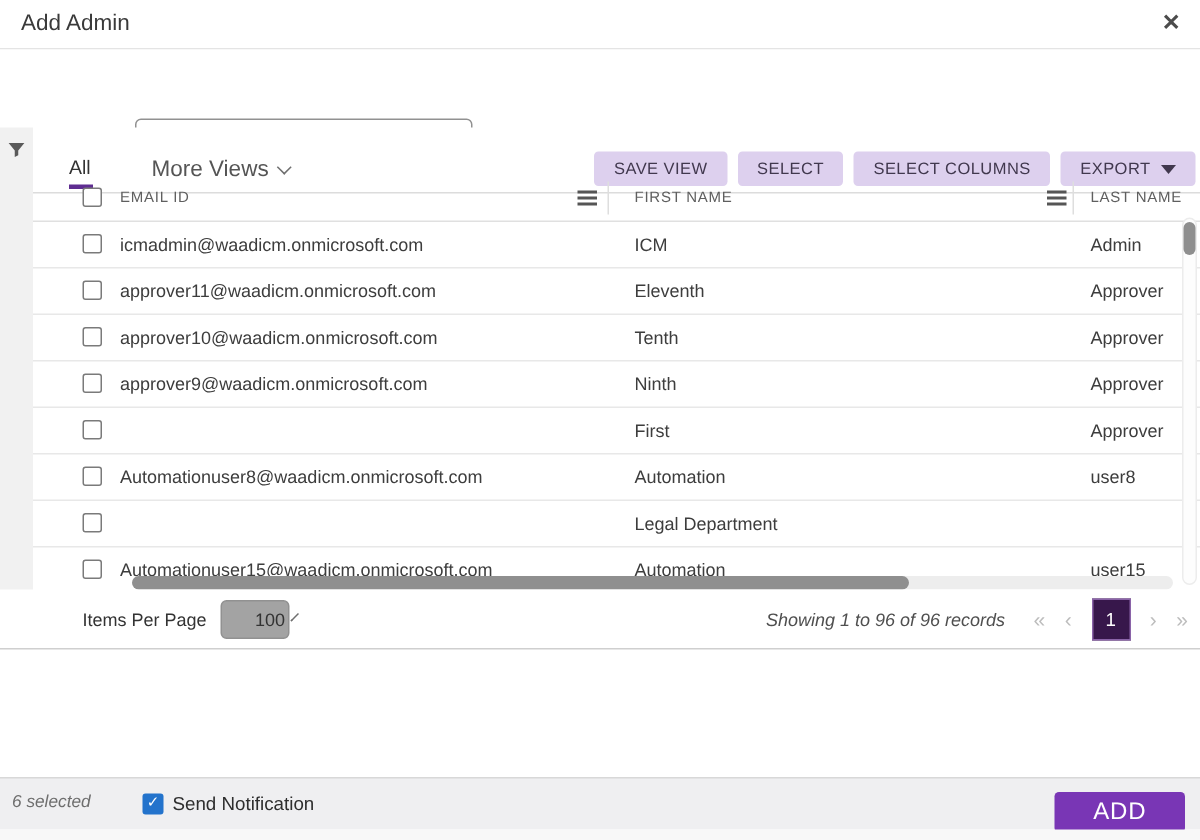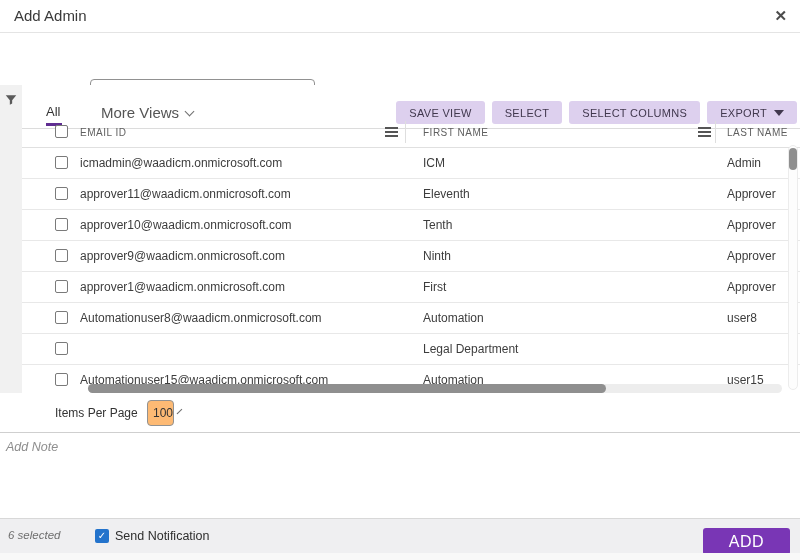--- a/index.html
+++ b/index.html
@@ -50,21 +50,21 @@
 
   
   .hscroll { position:absolute; left:88px; top:299px; width:694px; height:9px; border-radius:5px; background:#ededed; }
   .hthumb { position:absolute; left:0; top:0; width:518px; height:9px; border-radius:5px; background:#8f8f8f; cursor:grab; }
   .vscroll { position:absolute; right:2px; top:60px; width:10px; height:245px; border-radius:6px; background:#fdfdfd; border:1px solid #ececec; }
   .vthumb { position:absolute; left:0px; top:2px; width:8px; height:22px; border-radius:5px; background:#8f8f8f; cursor:grab; }
 
   
   .tfoot { position:absolute; left:0; right:0; top:308px; height:40px; border-bottom:1px solid #cfcfcf; background:#fff; }
   .ipp-label { position:absolute; left:55px; top:13px; font-size:12px; color:#333; }
-  .ipp-select { position:absolute; left:147px; top:7px; width:27px; height:26px; border:1px solid #919191; border-radius:4px; display:flex; align-items:center; gap:6px; padding:0 5px; font-size:12px; color:#333; cursor:pointer; background:#fdba74; }
+  .ipp-select { position:absolute; left:147px; top:7px; width:40px; height:26px; border:1px solid #919191; border-radius:4px; display:flex; align-items:center; gap:6px; padding:0 22px; font-size:12px; color:#333; cursor:pointer; background:#a3a3a3; }
   .pager { position:absolute; right:8px; top:0; height:40px; display:flex; align-items:center; gap:13px; }
   .showing { font-style:italic; font-size:12px; color:#4f4f4f; margin-right:6px; }
   .pag-arrow { font-size:14px; color:#bdbdbd; cursor:pointer; line-height:1; }
   .pag-cur { width:26px; height:28px; background:#37174b; border:1px solid #8a63a8; color:#fff; font-size:12.5px; display:flex; align-items:center; justify-content:center; cursor:pointer; }
 
   
   .note { position:absolute; top:433px; left:0; right:0; height:85px; background:#fff; cursor:text; }
   .note-ph { position:absolute; left:6px; top:7px; font-size:12.5px; font-style:italic; color:#8e8e8e; }
 
   
@@ -150,21 +150,20 @@
         <span class="c-last">Approver</span>
       </div>
       <div class="trow">
         <span class="cb"></span>
         <span class="c-email">approver9@waadicm.onmicrosoft.com</span>
         <span class="c-first">Ninth</span>
         <span class="c-last">Approver</span>
       </div>
       <div class="trow">
         <span class="cb"></span>
-        <span class="c-email">approver1@waadicm.onmicrosoft.com</span>
         <span class="c-first">First</span>
         <span class="c-last">Approver</span>
       </div>
       <div class="trow">
         <span class="cb"></span>
         <span class="c-email">Automationuser8@waadicm.onmicrosoft.com</span>
         <span class="c-first">Automation</span>
         <span class="c-last">user8</span>
       </div>
       <div class="trow">
@@ -187,26 +186,31 @@
     <div class="vscroll">
         <div class="vthumb"></div>
       </div>
 
     <div class="tfoot">
       <span class="ipp-label">Items Per Page</span>
       <div class="ipp-select">
         <span>100</span>
         <span class="chev"></span>
       </div>
-    </div>
-  </div>
-
-  <div class="note">
-    <span class="note-ph">Add Note</span>
-  </div>
+      <div class="pager">
+        <span class="showing">Showing 1 to 96 of 96 records</span>
+        <span class="pag-arrow">«</span>
+        <span class="pag-arrow">‹</span>
+        <span class="pag-cur">1</span>
+        <span class="pag-arrow">›</span>
+        <span class="pag-arrow">»</span>
+      </div>
+    </div>
+  </div>
+
 
   <div class="fbar">
     <span class="sel-count">6 selected</span>
     <span class="notif-cb">✓</span>
     <span class="notif-label">Send Notification</span>
     <button class="add-btn">ADD</button>
   </div>
   <div class="bottom-strip"></div>
 
 </div>

